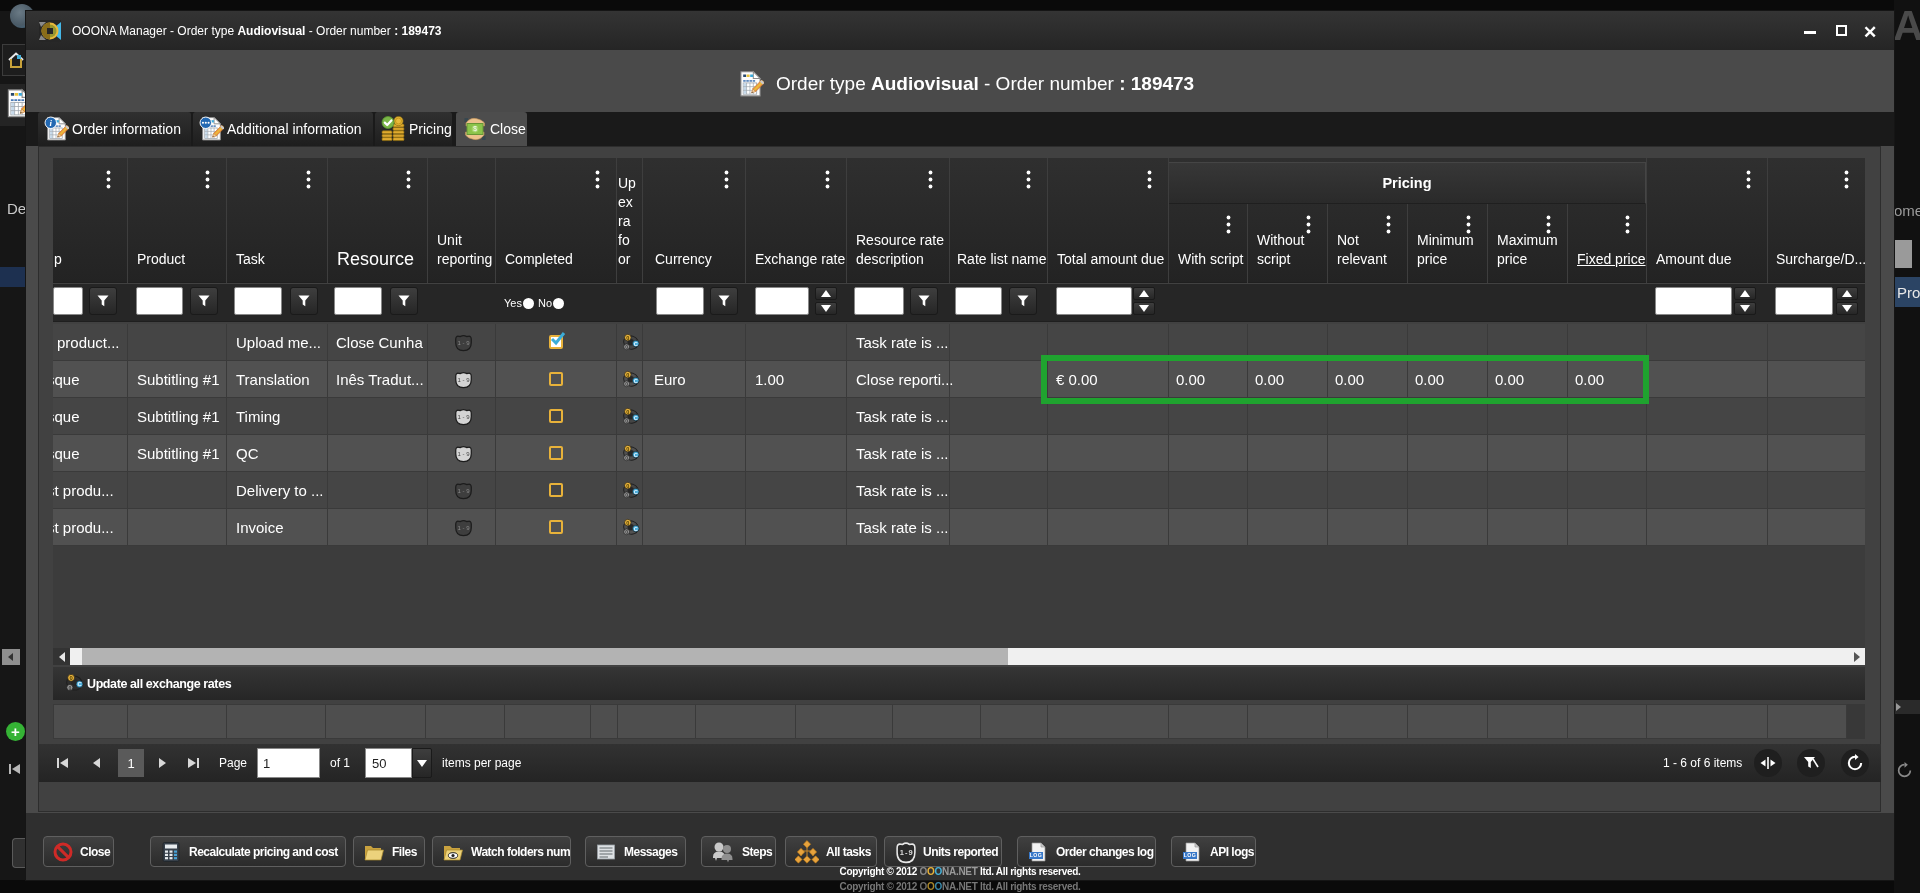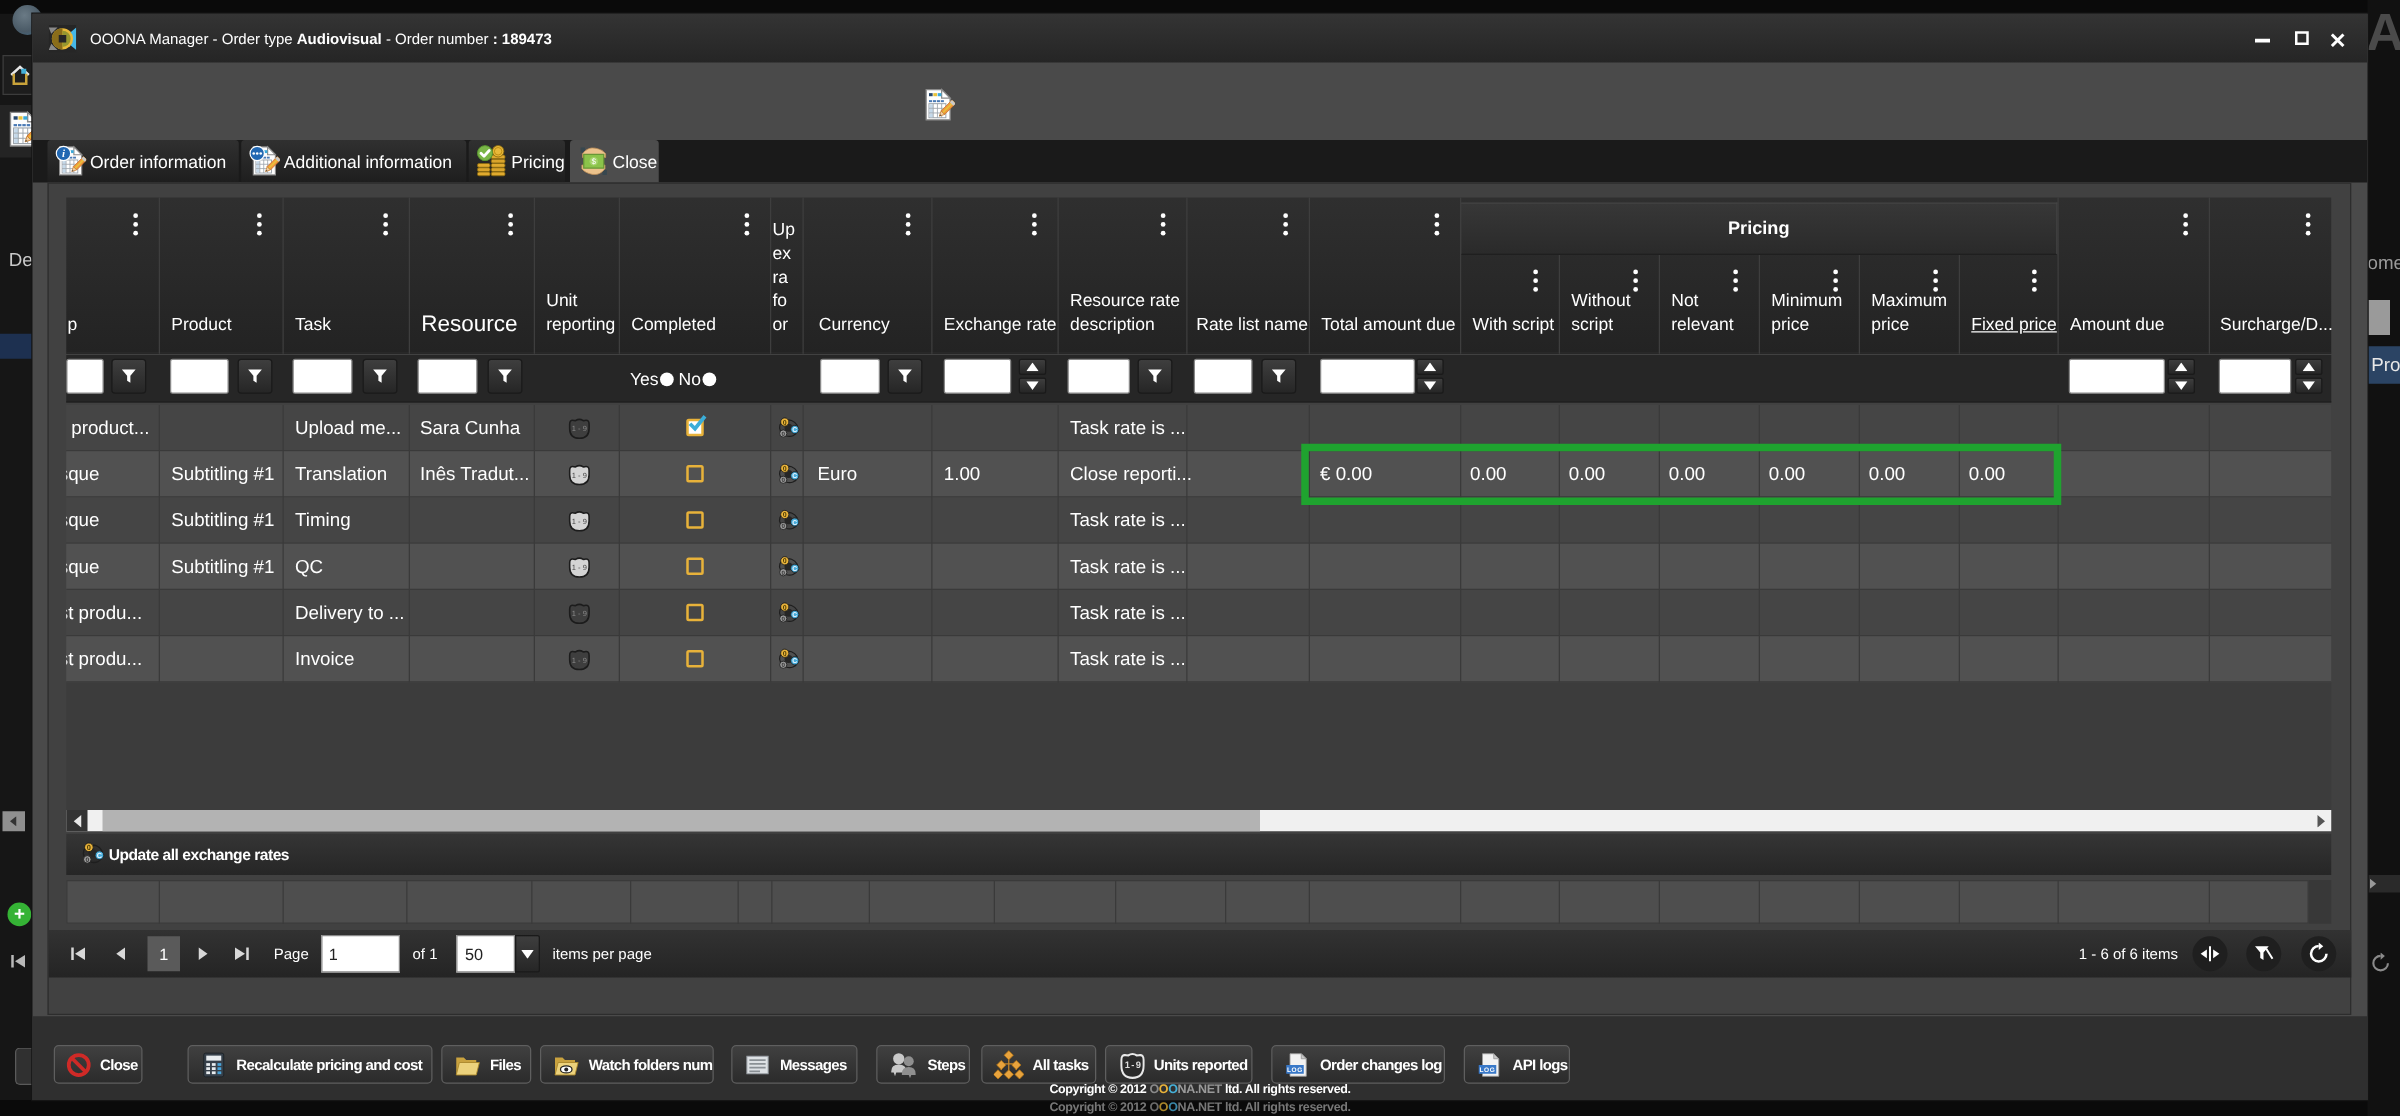--- a/index.html
+++ b/index.html
@@ -141,20 +141,23 @@
 </g>
 <g transform="rotate(45 17 16)">
               <rect x="15.4" y="7.5" width="3.6" height="11" fill="#f0953e" stroke="#c47526" stroke-width="0.5"></rect>
               <rect x="16.5" y="7.5" width="1.3" height="11" fill="#e8c23a"></rect>
               <rect x="15.4" y="7.5" width="3.6" height="2.2" fill="#c9c9c9"></rect>
               <polygon points="15.4,18.5 19,18.5 17.2,22" fill="#f2cfa0" stroke="#c47526" stroke-width="0.5"></polygon>
               <polygon points="16.6,20.7 17.8,20.7 17.2,22" fill="#4a4a4a"></polygon>
             </g>
           </g>
         </svg></div>
+<div class="a txt flexc" style="left:750px;top:59px;height:28px;font-size:19px;">
+        <span>Order type <b>Audiovisual</b> - Order number <b>: 189473</b></span>
+      </div>
 <div class="a" style="left:0;top:101px;width:1868px;height:34px;background:#1a1a1a;"></div>
 <div class="a" style="left:12px;top:101px;width:153px;height:34px;background:linear-gradient(180deg,#303030,#1e1e1e);border-radius:3px 3px 0 0;"></div>
 <div class="a" style="left:18px;top:105px;"><svg width="25" height="25" viewBox="0 0 25 25" style="">
           <g transform="scale(1.0416666666666667)">
 <path d="M3.5 1.5 L14.5 1.5 L20.5 7.5 L20.5 23 L3.5 23 Z" fill="#fdfdfd" stroke="#8a8a8a" stroke-width="0.9"></path>
 <path d="M14.5 1.5 L14.5 7.5 L20.5 7.5 Z" fill="#fff" stroke="#8a8a8a" stroke-width="0.9"></path>
 <rect x="5.5" y="4" width="2.6" height="2.2" fill="#27486e"></rect>
             <rect x="8.6" y="4" width="2.6" height="2.2" fill="#e8c23a"></rect>
             <rect x="11.7" y="4" width="2.6" height="2.2" fill="#3aa8d8"></rect>
 <g fill="#4a7ab5">
@@ -417,21 +420,21 @@
         <svg width="12" height="12" viewBox="0 0 12 12" style="">
           <path d="M0.5 0.5 L11.5 0.5 L7.3 5.5 L7.3 11.2 L4.7 9.6 L4.7 5.5 Z" fill="#fff"></path>
         </svg>
       </div>
 <div class="a finput" style="left:308px;top:276px;width:48px;height:28px;border-radius:2px;"></div>
 <div class="a fbtn" style="left:364px;top:276px;width:28px;height:28px;">
         <svg width="12" height="12" viewBox="0 0 12 12" style="">
           <path d="M0.5 0.5 L11.5 0.5 L7.3 5.5 L7.3 11.2 L4.7 9.6 L4.7 5.5 Z" fill="#fff"></path>
         </svg>
       </div>
-<div class="a txt flexc" style="left:478px;top:273px;height:38px;font-size:14px;">Yes<span style="display:inline-block;width:11px;height:11px;border-radius:50%;background:#fff;margin-left:1px;"></span><span style="width:4px;"></span>No<span style="display:inline-block;width:11px;height:11px;border-radius:50%;background:#fff;margin-left:1px;"></span></div>
+<div class="a txt flexc" style="left:478px;top:273px;height:38px;font-size:11px;">Yes<span style="display:inline-block;width:11px;height:11px;border-radius:50%;background:#fff;margin-left:1px;"></span><span style="width:4px;"></span>No<span style="display:inline-block;width:11px;height:11px;border-radius:50%;background:#fff;margin-left:1px;"></span></div>
 <div class="a finput" style="left:630px;top:276px;width:48px;height:28px;border-radius:2px;"></div>
 <div class="a fbtn" style="left:684px;top:276px;width:28px;height:28px;">
         <svg width="12" height="12" viewBox="0 0 12 12" style="">
           <path d="M0.5 0.5 L11.5 0.5 L7.3 5.5 L7.3 11.2 L4.7 9.6 L4.7 5.5 Z" fill="#fff"></path>
         </svg>
       </div>
 <div class="a finput" style="left:729px;top:276px;width:54px;height:28px;border-radius:2px;"></div>
 <div class="a fbtn" style="left:789px;top:276px;width:22px;height:13px;border-radius:2px;">
         <svg width="10" height="7" viewBox="0 0 10 7" style="">
           <polygon points="5,0 10,7 0,7" fill="#fff"></polygon>
@@ -508,21 +511,21 @@
 <div class="a" style="left:1142px;top:313px;width:1px;height:222px;background:#3a3a3a;"></div>
 <div class="a" style="left:1221px;top:313px;width:1px;height:222px;background:#3a3a3a;"></div>
 <div class="a" style="left:1301px;top:313px;width:1px;height:222px;background:#3a3a3a;"></div>
 <div class="a" style="left:1381px;top:313px;width:1px;height:222px;background:#3a3a3a;"></div>
 <div class="a" style="left:1461px;top:313px;width:1px;height:222px;background:#3a3a3a;"></div>
 <div class="a" style="left:1541px;top:313px;width:1px;height:222px;background:#3a3a3a;"></div>
 <div class="a" style="left:1620px;top:313px;width:1px;height:222px;background:#3a3a3a;"></div>
 <div class="a" style="left:1741px;top:313px;width:1px;height:222px;background:#3a3a3a;"></div>
 <div class="a txt flexc" style="left:31px;top:313px;height:37px;font-size:15px;">product...</div>
 <div class="a txt flexc" style="left:210px;top:313px;height:37px;font-size:15px;">Upload me...</div>
-<div class="a txt flexc" style="left:310px;top:313px;height:37px;font-size:15px;">Sara Cunha</div>
+<div class="a txt flexc" style="left:310px;top:313px;height:37px;font-size:15px;">Close Cunha</div>
 <div class="a txt flexc" style="left:830px;top:313px;height:37px;font-size:15px;">Task rate is ...</div>
 <div class="a txt flexc" style="left:27px;top:350px;height:37px;font-size:15px;width:70px;overflow:hidden;">
         <span style="margin-left:-6px;white-space:nowrap;">sque</span>
       </div>
 <div class="a txt flexc" style="left:111px;top:350px;height:37px;font-size:15px;">Subtitling #1</div>
 <div class="a txt flexc" style="left:210px;top:350px;height:37px;font-size:15px;">Translation</div>
 <div class="a txt flexc" style="left:310px;top:350px;height:37px;font-size:15px;">Inês Tradut...</div>
 <div class="a txt flexc" style="left:628px;top:350px;height:37px;font-size:15px;">Euro</div>
 <div class="a txt flexc" style="left:729px;top:350px;height:37px;font-size:15px;">1.00</div>
 <div class="a txt flexc" style="left:830px;top:350px;height:37px;font-size:15px;width:100px;overflow:hidden;">Close reporti...</div>

